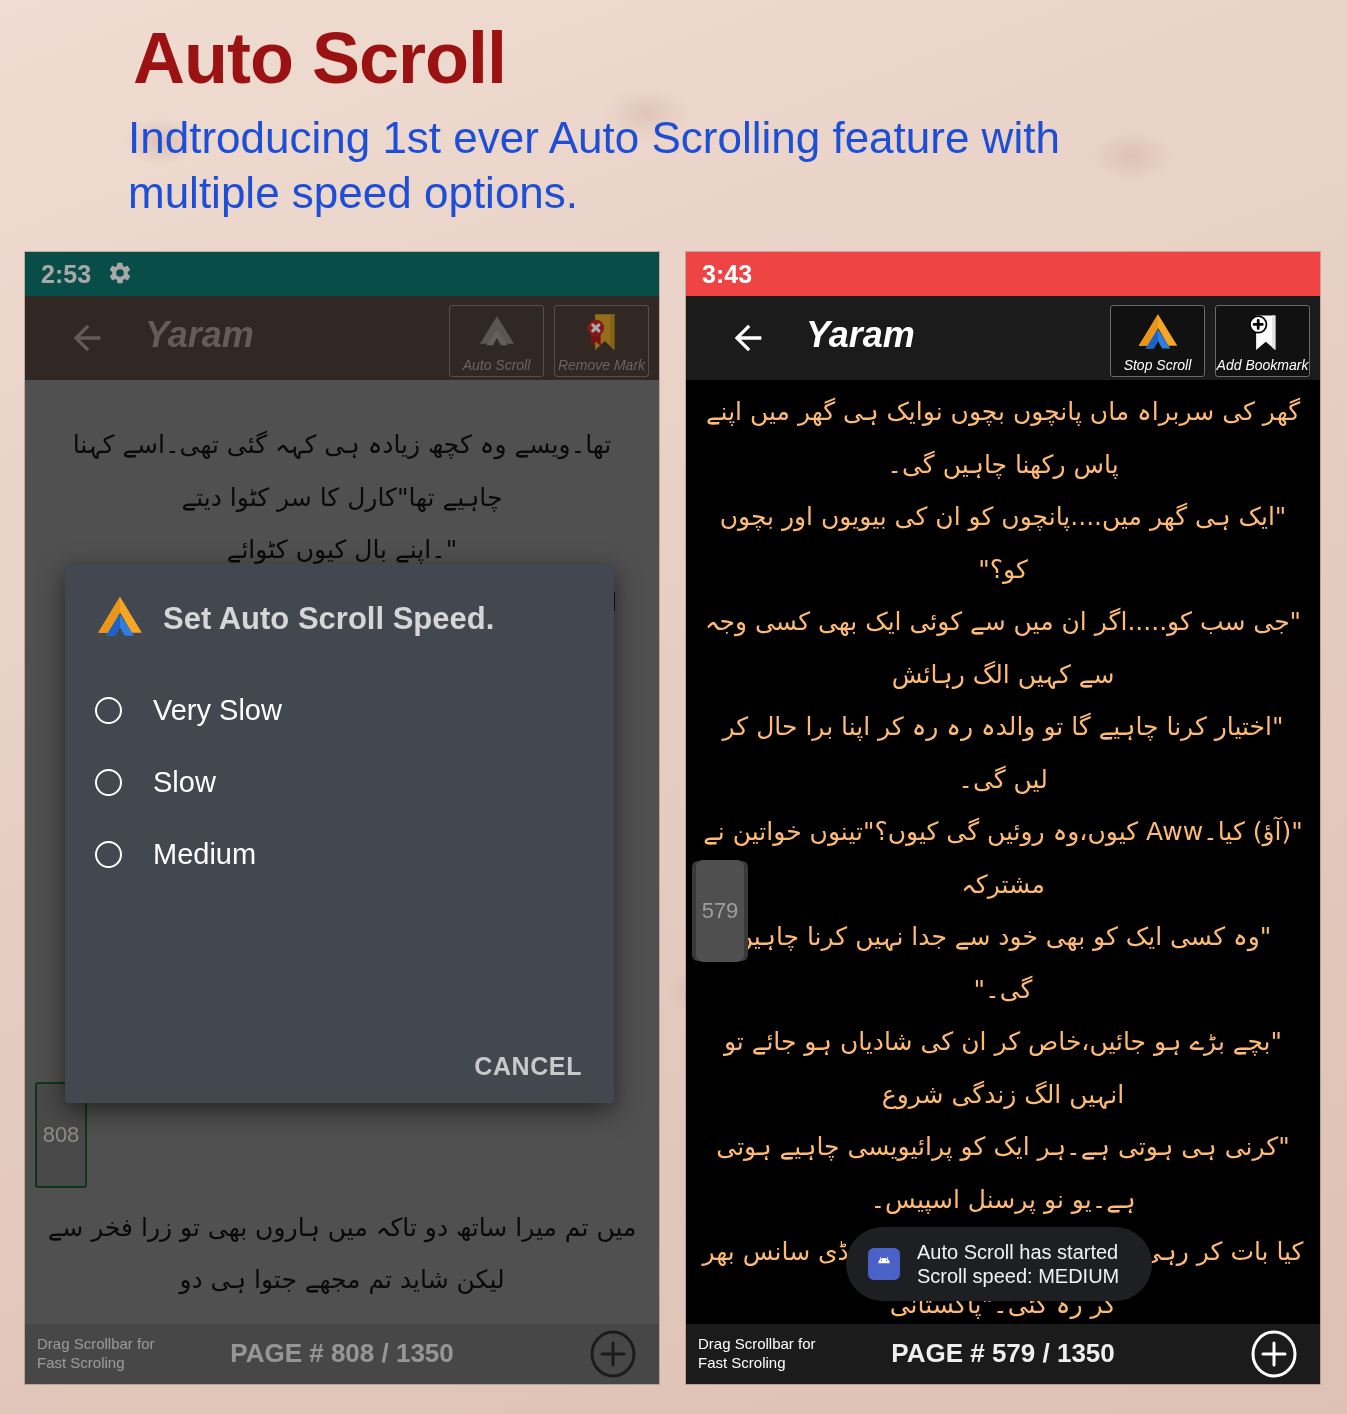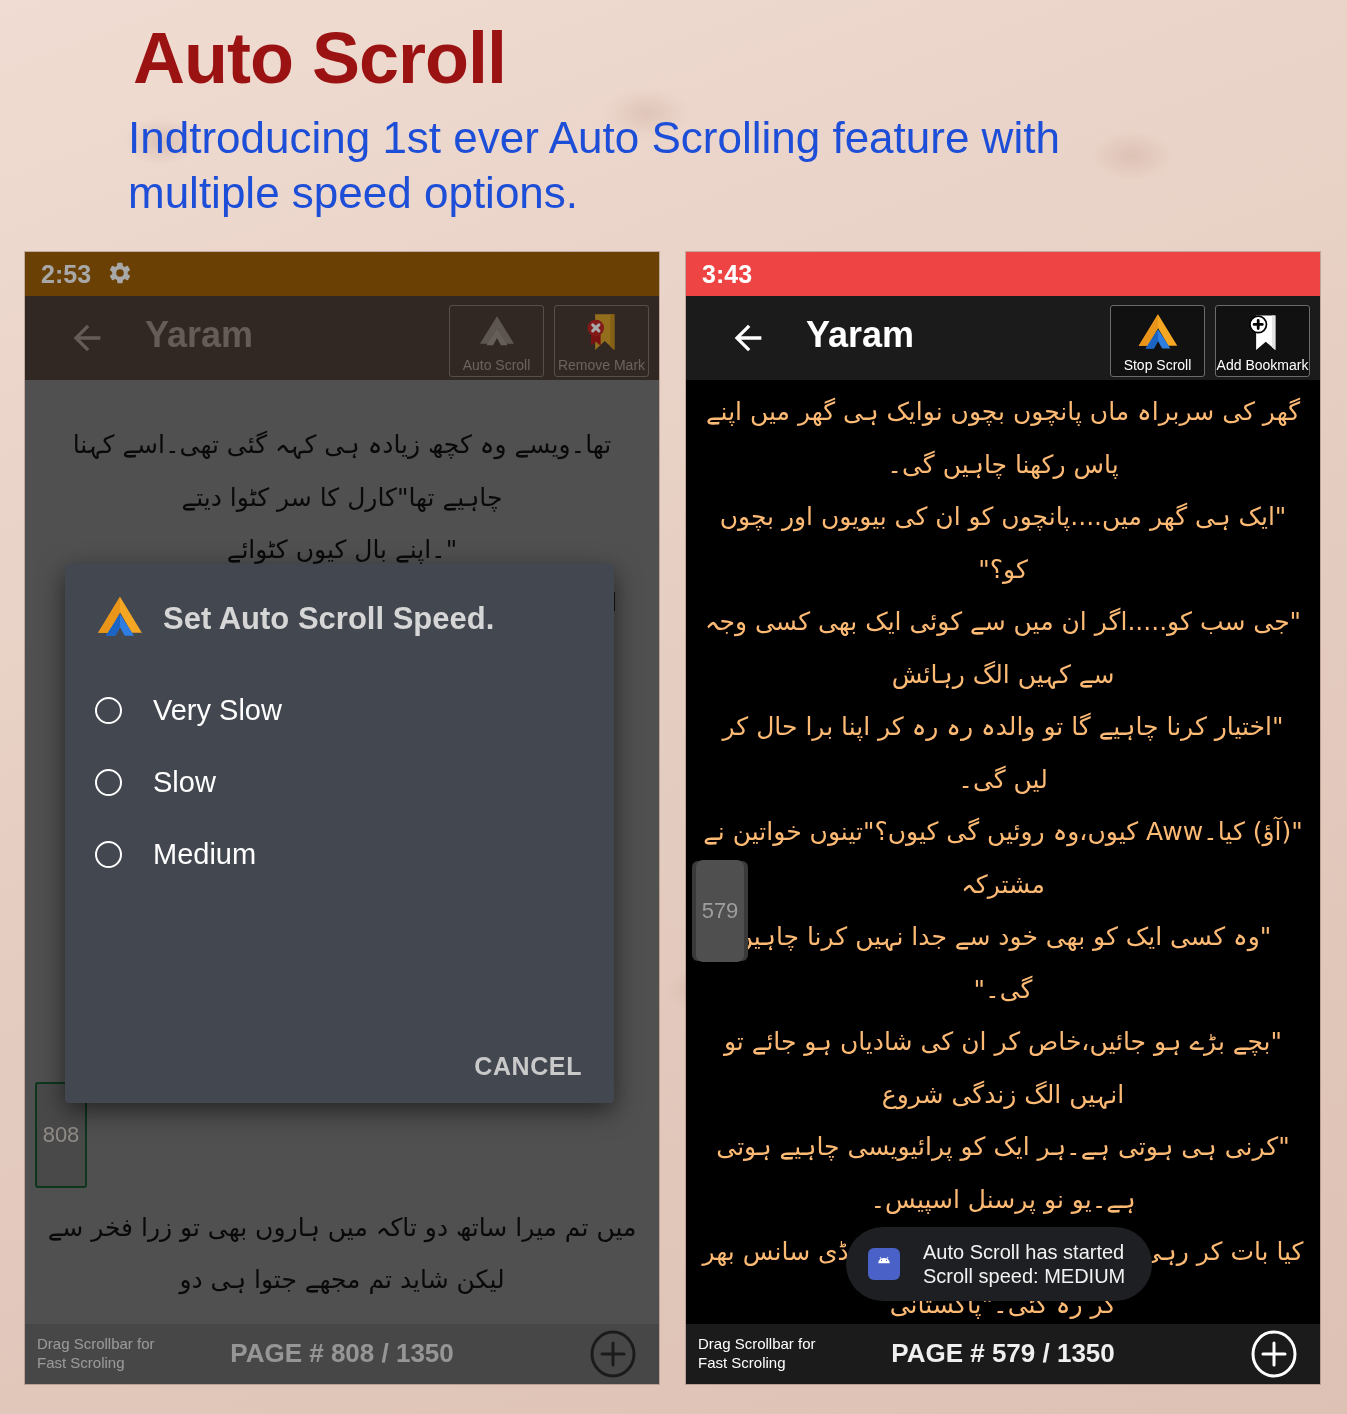--- a/index.html
+++ b/index.html
@@ -53,26 +53,26 @@
     box-shadow:0 0 0 1px rgba(120,90,78,.35);
   }
   #phone-left{left:25px;background:#7a7a7a;}
   #phone-right{left:686px;background:#000;}
 
   
   .statusbar{position:absolute;left:0;top:0;width:100%;height:44px;}
   .statusbar .clock{
     position:absolute;left:16px;top:8px;font-size:25px;font-weight:bold;color:#fff;
   }
-  #phone-left .statusbar{background:#a16207;padding-left:36px;}
+  #phone-left .statusbar{background:#0f766e;padding-left:36px;}
   #phone-right .statusbar{background:#ef4444;}
   .gear-icon{position:absolute;left:82px;top:8px;width:26px;height:26px;}
 
   
-  .appbar{position:absolute;left:0;top:44px;width:100%;height:84px;}
+  .appbar{position:absolute;left:0;top:44px;width:100%;height:84px;font-style:italic;}
   #phone-left .appbar{background:#4d3e36;}
   #phone-right .appbar{background:#1b1b1b;}
   .back-arrow{position:absolute;left:40px;top:22px;width:44px;height:40px;}
   .app-title{
     position:absolute;left:120px;top:18px;font-size:36px;font-weight:bold;
   }
   #phone-left .app-title{color:#9a8c84;}
   #phone-right .app-title{color:#ffffff;}
   .actbtn{
     position:absolute;top:9px;width:95px;height:72px;
@@ -145,21 +145,21 @@
   .radio-label{font-size:29px;color:#ffffff;}
   #cancel-btn{
     position:absolute;right:32px;bottom:22px;
     font-size:25px;font-weight:bold;color:#c9c9c9;letter-spacing:.6px;
   }
 
   
   #toast{
     position:absolute;left:160px;top:975px;width:306px;height:74px;
     background:#1d1f22;border-radius:37px;
-    display:flex;align-items:center;gap:23px;padding:0 22px;box-sizing:border-box;
+    display:flex;align-items:center;gap:17px;padding:0 22px;box-sizing:border-box;
   }
   #toast-text{font-size:20px;color:#f2f2f2;line-height:1.22;}
   .android-chip{width:32px;height:32px;border-radius:6px;background:#4a62c8;
     display:flex;align-items:center;justify-content:center;flex:none;}
 </style>
 </head>
 <body>
 
 <div id="backdrop"></div>
 

